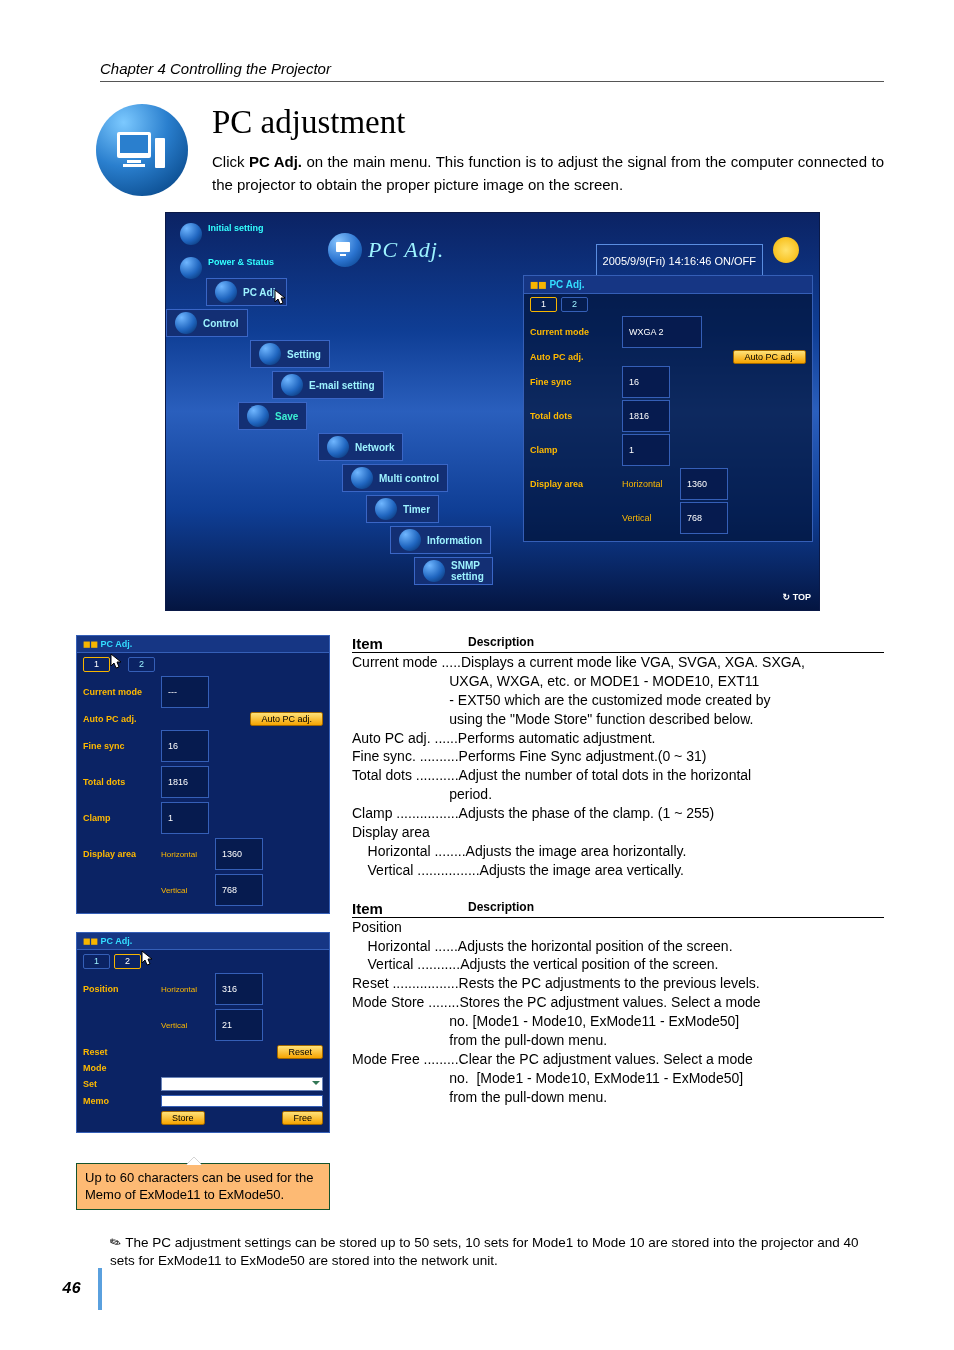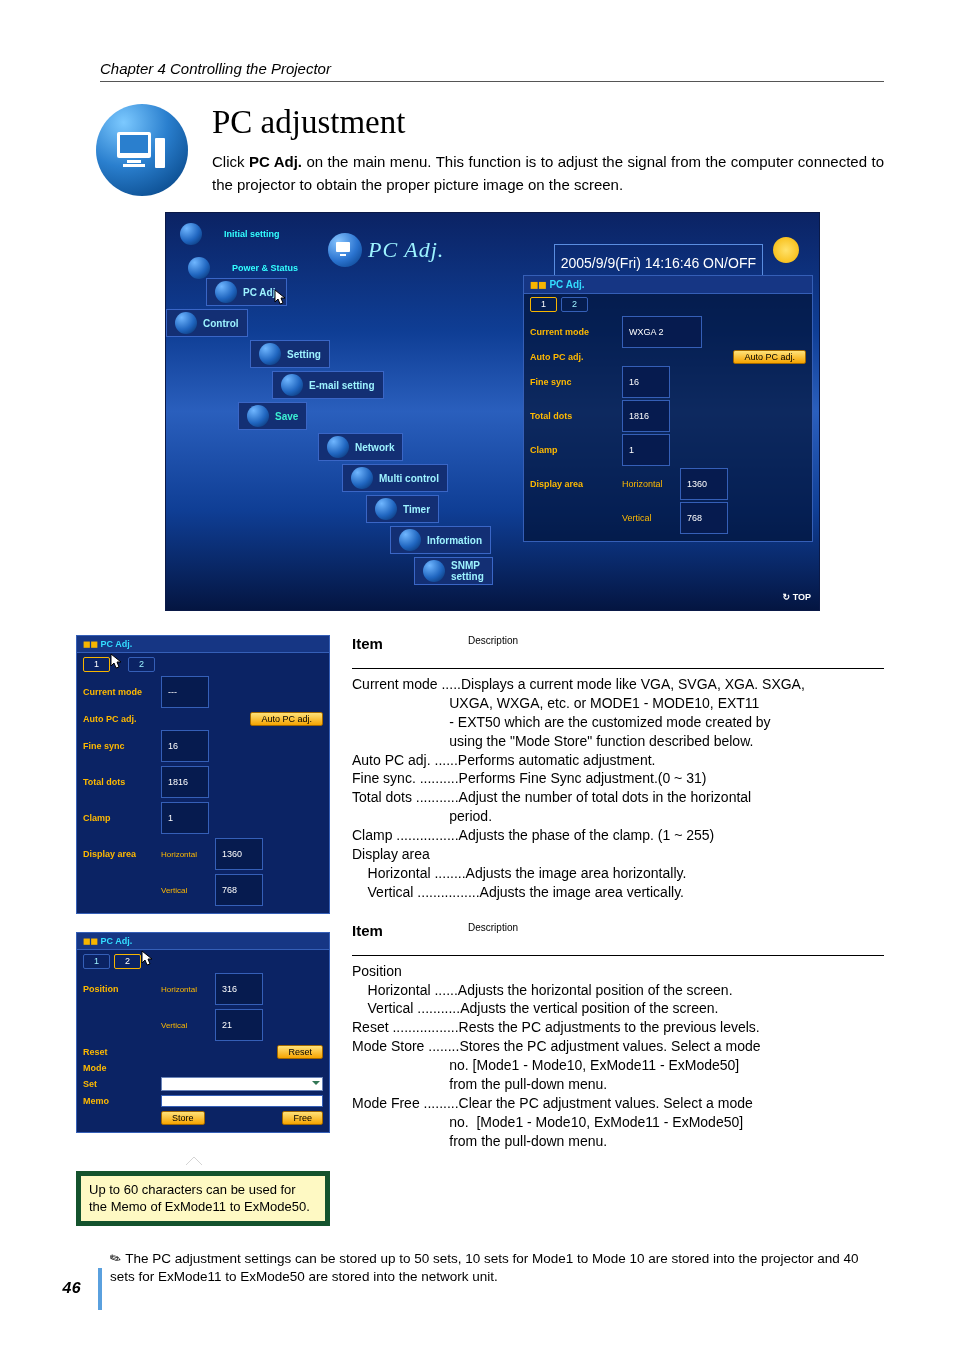--- a/index.html
+++ b/index.html
@@ -8,26 +8,26 @@
   .chapter{font-style:italic;font-size:15px;margin-bottom:4px}
   .hr{border:none;border-top:1px solid #555;margin-bottom:22px}
   .header-row{display:flex;align-items:flex-end;gap:24px;margin-bottom:16px}
   .ico-big{width:92px;height:92px;border-radius:50%;background:radial-gradient(circle at 30% 20%,#7cc9ff 0%,#2a7fce 45%,#003a78 100%);display:flex;align-items:center;justify-content:center;flex:0 0 92px;margin-left:-4px}
   .ico-big svg{width:54px;height:48px}
   .head-txt{flex:1}
   .title{font-family:Georgia,"Times New Roman",serif;font-size:33px;font-weight:normal;margin-bottom:10px}
   .intro{font-size:15px;line-height:1.5;text-align:justify}
   .ss-main{width:655px;margin:6px 0 24px 65px;background:linear-gradient(#0b2364 0%,#0f3e95 30%,#2a5fbd 50%,#0f3e95 75%,#041541 100%);border:1px solid #0a1947;position:relative;padding:10px 12px 12px 10px;color:#fff;font-size:10px}
   .ss-top{position:relative;height:60px}
-  .top-item{display:flex;align-items:center;gap:22px}
+  .top-item{display:flex;gap:6px}
   .ring{width:22px;height:22px;border-radius:50%;background:radial-gradient(circle at 30% 25%,#6fb6ff 0%,#2066c0 55%,#032a64 100%);flex:0 0 22px}
   .big-ring{width:34px;height:34px;border-radius:50%;background:radial-gradient(circle at 30% 25%,#86c4ff 0%,#2b74d0 55%,#043a82 100%);display:inline-flex;align-items:center;justify-content:center}
   .mi-label{color:#3ff;font-weight:bold;font-size:9px}
   .pcadj-big{color:#9df3ff;font-style:italic;font-family:Georgia,serif;font-size:22px;letter-spacing:1px}
-  .date-box{border:1px solid #5a8de0;padding:10px 6px;font-size:14px;color:#fff}
+  .date-box{border:1px solid #5a8de0;padding:10px 6px;font-size:11px;color:#fff}
   .sun{width:26px;height:26px;border-radius:50%;background:radial-gradient(circle,#ffe26b,#f6b400);position:relative}
   .abs{position:absolute}
   .left-nav{position:absolute;left:0;top:62px;width:300px}
   .left-nav .tab-link{display:flex;align-items:center;gap:6px;background:#132f74;border:1px solid #3a66c6;padding:2px 8px;margin:3px 0;color:#9df3ff;font-weight:bold;font-size:10px;width:fit-content}
   .left-nav .cursor{position:absolute;width:14px;height:16px;left:108px;top:14px}
   .left-nav .row1{margin-left:40px}
   .left-nav .row2{}
   .left-nav .row3{margin-left:84px}
   .left-nav .row4{margin-left:106px}
   .left-nav .row5{margin-left:72px}
@@ -50,24 +50,24 @@
   .cols{display:flex;gap:22px;margin-left:-24px}
   .left-col{width:254px;flex:0 0 254px}
   .right-col{flex:1}
   .mini{background:#0b2364;border:1px solid #355fb7;color:#fff;font-size:9px;padding:0 0 5px 0;margin-bottom:18px;position:relative}
   .mini .p-head{font-size:9px}
   .mini .tabs{padding:4px 6px 2px}
   .mini .plbl{width:72px}
   .mini .prow{padding:2px 6px}
   .memo-line{position:relative;padding-top:10px}
   .memo-callout{position:absolute;left:110px;top:6px;width:0;height:0;border:8px solid transparent;border-bottom-color:#fff;border-top:none;filter:drop-shadow(0 0 0 #555)}
-  .memo-box{border:5px solid #14532d;padding:6px 8px;font-size:13px;line-height:1.28;margin-top:10px;background:#fef9c3}
-  .tbl-head{border-bottom:1.4px solid #000;display:flex;padding-bottom:16px;margin-bottom:6px}
+  .memo-box{border:1px solid #14532d;padding:6px 8px;font-size:13px;line-height:1.28;margin-top:2px;background:#fdba74}
+  .tbl-head{border-bottom:1.4px solid #000;display:flex;padding-bottom:0;}
   .th-item{font-weight:bold;width:116px;font-size:15px}
-  .th-desc{font-weight:normal;font-size:10px}
+  .th-desc{font-weight:bold;font-size:12px}
   .desc-block{font-size:14px;line-height:1.35;white-space:pre}
   .section2{margin-top:20px}
   .footnote{font-size:13.5px;line-height:1.35;margin:24px 0 0 10px}
   .footnote .pencil{display:inline-block;transform:rotate(-25deg);margin-right:4px}
   .pg-num{position:absolute;left:62px;bottom:52px;font-family:Liberation Mono, monospace;font-style:italic;font-weight:bold;font-size:16px}
   .pg-stripe{position:absolute;left:98px;bottom:40px;width:4px;height:42px;background:#5aa0de}
   svg.cursor-svg{width:14px;height:16px}
   .input-box{background:#fff;border:1px solid #355fb7;height:12px;flex:1}
   .dropdown{background:#fff;border:1px solid #6a84b9;height:14px;position:relative;flex:1}
   .dropdown::after{content:"";position:absolute;right:2px;top:3px;border:4px solid transparent;border-top-color:#375}
@@ -96,21 +96,21 @@
       </p>
     </div>
   </div>
 
   <div class="ss-main">
     <div class="ss-top">
       <div class="top-item abs" style="left:4px;top:0">
           <span class="ring"></span>
           <span class="mi-label">Initial setting</span>
         </div>
-      <div class="top-item abs" style="left:12px;top:34px">
+      <div class="top-item abs" style="left:4px;top:34px">
           <span class="ring"></span>
           <span class="mi-label">Power &amp; Status</span>
         </div>
       <div class="abs" style="left:152px;top:10px;display:flex;align-items:center;gap:6px">
         <span class="big-ring">
             <svg width="18" height="16" viewBox="0 0 18 16">
               <rect x="0" y="0" width="14" height="10" fill="#fff" rx="1"></rect>
               <rect x="4" y="12" width="6" height="2" fill="#fff"></rect>
             </svg>
           </span>

